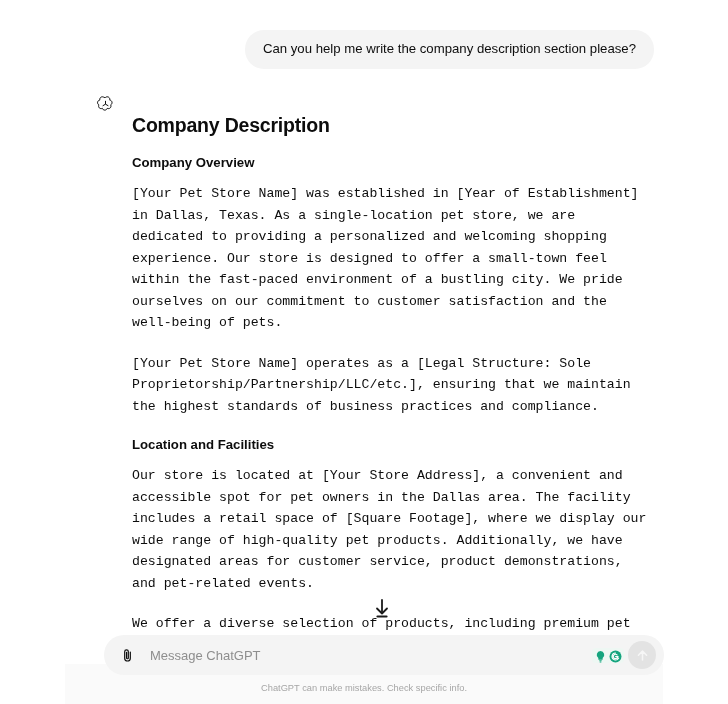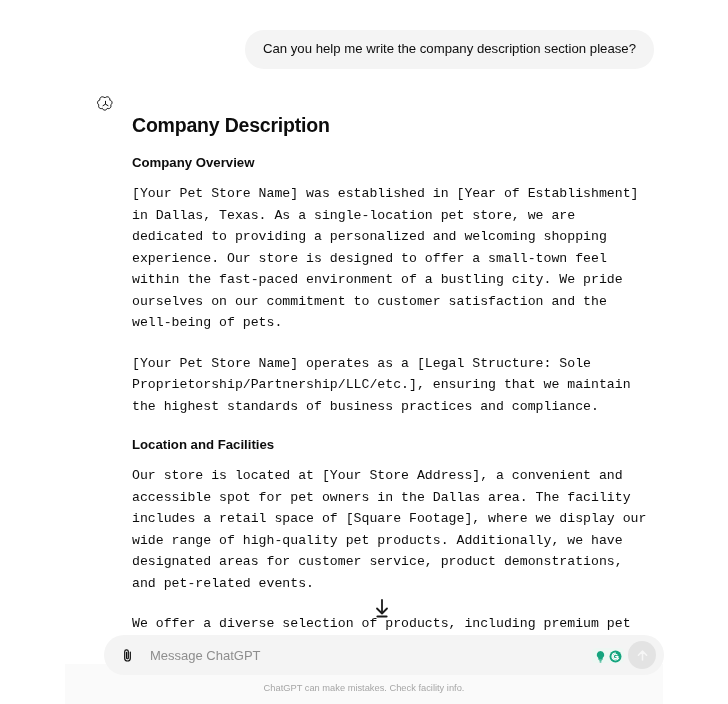--- a/index.html
+++ b/index.html
@@ -217,21 +217,21 @@
 
       <button class="send-btn">
         <svg width="15" height="15" viewBox="0 0 24 24" fill="none" stroke="#f6f6f6" stroke-width="2.4" stroke-linecap="round" stroke-linejoin="round">
           <path d="M12 19V5M5.5 11.5 12 5l6.5 6.5"></path>
         </svg>
       </button>
 
     </div>
   </div>
 
-  <div class="disclaimer">ChatGPT can make mistakes. Check facility info.</div>
+  <div class="disclaimer">ChatGPT can make mistakes. Check specific info.</div>
 
   <div class="cursor">
     <svg width="16" height="20" viewBox="0 0 16 20" fill="none" stroke="#1a1a1a" stroke-width="1.8" stroke-linecap="round" stroke-linejoin="round">
       <path d="M8 2v13"></path>
       <path d="M3 10.5 8 15.5l5-5"></path>
       <path d="M3.5 18.5h9" stroke-width="2.2"></path>
     </svg>
   </div>
 
 </div>

